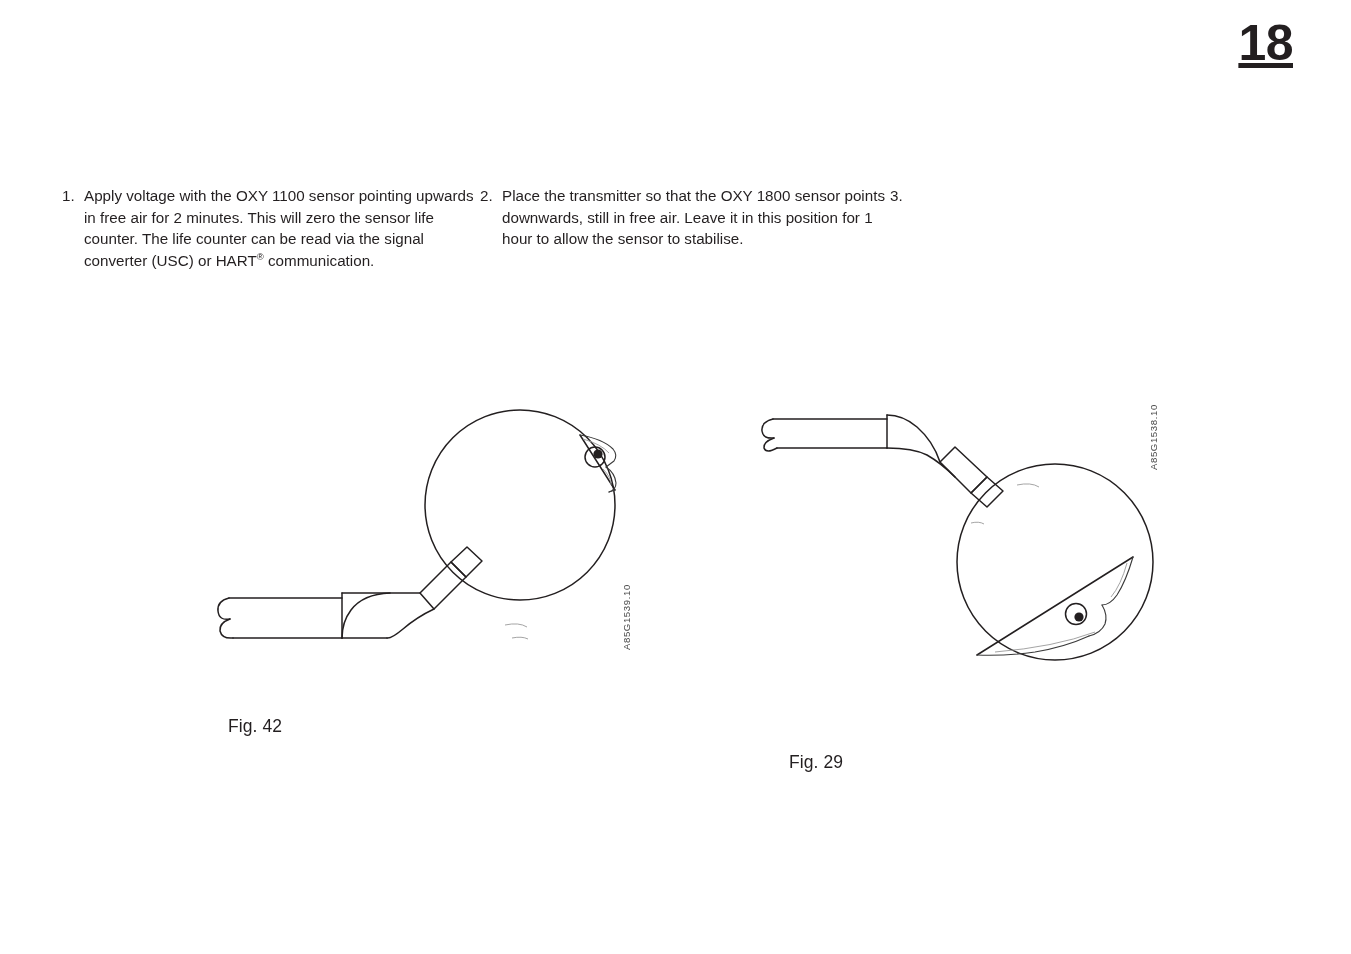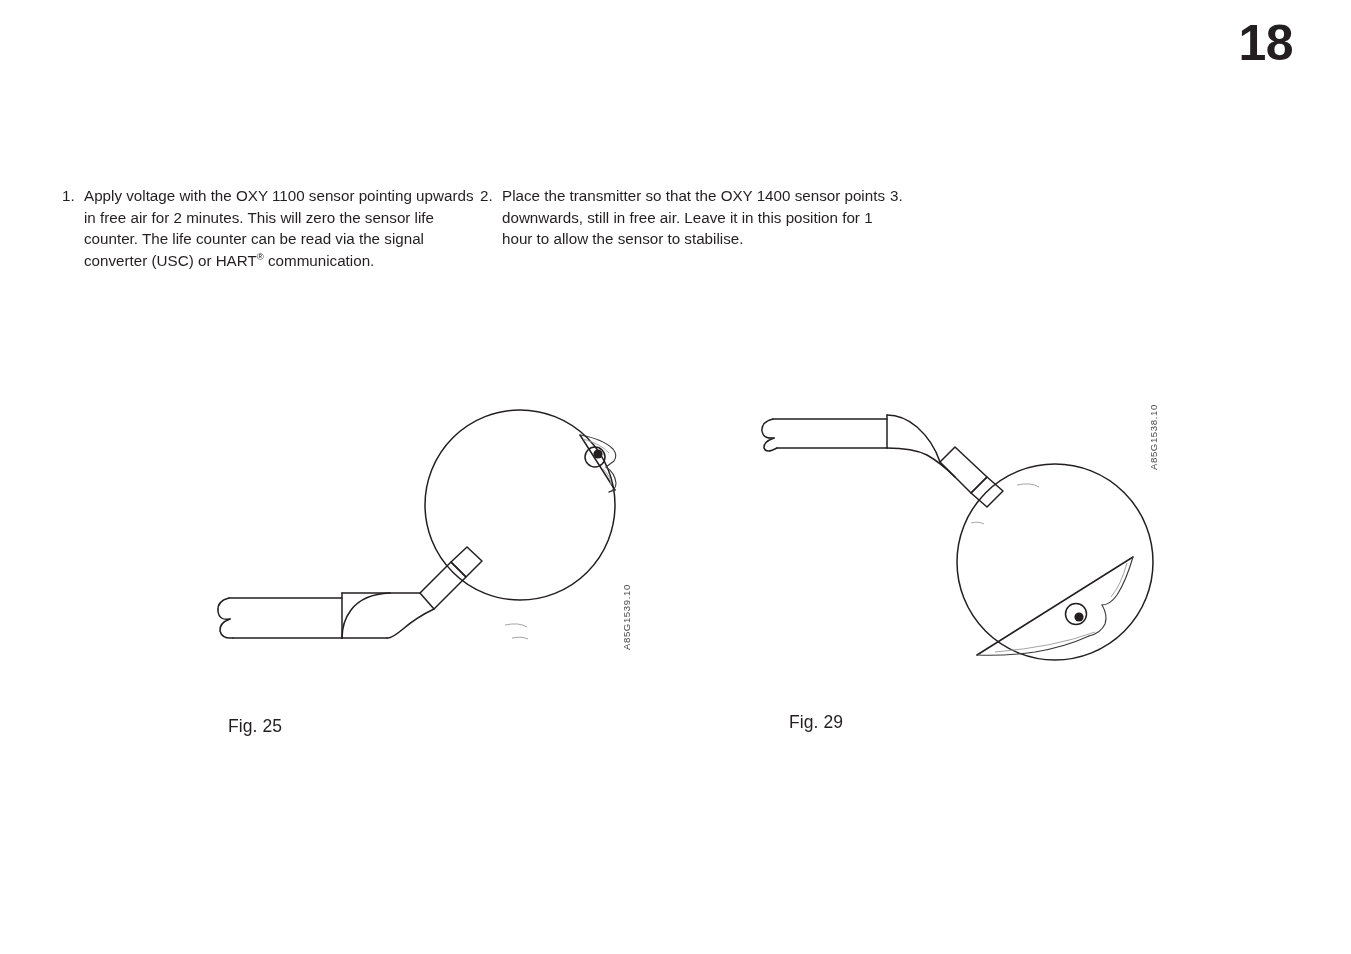--- a/index.html
+++ b/index.html
@@ -23,20 +23,21 @@
   
   .page-number {
     position: absolute;
     top: 18px;
     right: 58px;
     font-size: 50px;
     font-weight: bold;
     letter-spacing: -0.5px;
     line-height: 1;
     color: #231f20;
+    text-decoration: underline;
   }
 
   
   .title-block {
     position: absolute;
     left: 62px;
     top: 70px;
     width: 1100px;
   }
   .main-title {
@@ -102,21 +103,21 @@
   .fig-left  { left: 205px; top: 395px; }
   .fig-right { left: 735px; top: 405px; }
 
   .fig-caption {
     position: absolute;
     font-size: 17.5px;
     color: #231f20;
     letter-spacing: 0.1px;
   }
   .cap-left  { left: 228px; top: 716px; }
-  .cap-right { left: 789px; top: 712px; }
+  .cap-right { left: 789px; top: 752px; }
 
   .drawing-code {
     position: absolute;
     font-size: 9.6px;
     letter-spacing: 0.6px;
     color: #4a4a4a;
     transform: rotate(-90deg);
     transform-origin: left top;
     white-space: nowrap;
     font-family: "Liberation Sans", sans-serif;
@@ -155,21 +156,21 @@
 
   <div class="instructions">
 
     <div class="step step-1">
       <span class="step-num">1.</span>
       <span class="step-text"><span>Apply voltage with the OXY 1100 sensor pointing upwards in free air for 2 minutes. This will zero the sensor life counter. The life counter can be read via the signal converter (USC) or HART</span><span class="reg">®</span><span> communication.</span></span>
     </div>
 
     <div class="step step-2">
       <span class="step-num">2.</span>
-      <span class="step-text">Place the transmitter so that the OXY 1400 sensor points downwards, still in free air. Leave it in this position for 1 hour to allow the sensor to stabilise.</span>
+      <span class="step-text">Place the transmitter so that the OXY 1800 sensor points downwards, still in free air. Leave it in this position for 1 hour to allow the sensor to stabilise.</span>
     </div>
 
     <div class="step step-3">
       <span class="step-num">3.</span>
     </div>
 
   </div>
 
   <div class="figure fig-left">
     <svg width="430" height="270" viewBox="0 0 430 270">
@@ -201,21 +202,21 @@
       <path class="stroke" d="M 24 203 Q 12 206 13 216 Q 14 226 25 224"></path>
       <path class="stroke" d="M 25 224 Q 14 228 15 236 Q 17 244 28 243"></path>
 
       <path class="stroke-faint" d="M 300 230 q 14 -3 22 2"></path>
       <path class="stroke-faint" d="M 307 243 q 10 -2 16 1"></path>
     </svg>
   </div>
 
   <div class="drawing-code code-left">A85G1539.10</div>
 
-  <div class="fig-caption cap-left">Fig. 25</div>
+  <div class="fig-caption cap-left">Fig. 42</div>
 
   <div class="figure fig-right">
     <svg width="430" height="270" viewBox="0 0 430 270">
 
       <circle cx="320" cy="157" r="98" class="stroke"></circle>
 
       <path class="stroke" d="M 242 250 L 398 152"></path>
       <path class="stroke-thin" d="M 398 152 Q 391 176 382 190 Q 375 200 367 200"></path>
       <path class="stroke-thin" d="M 367 200 Q 373 210 370 219 Q 366 228 354 231"></path>
       <path class="stroke-thin" d="M 354 231 Q 330 242 300 247 Q 272 251 242 250"></path>

